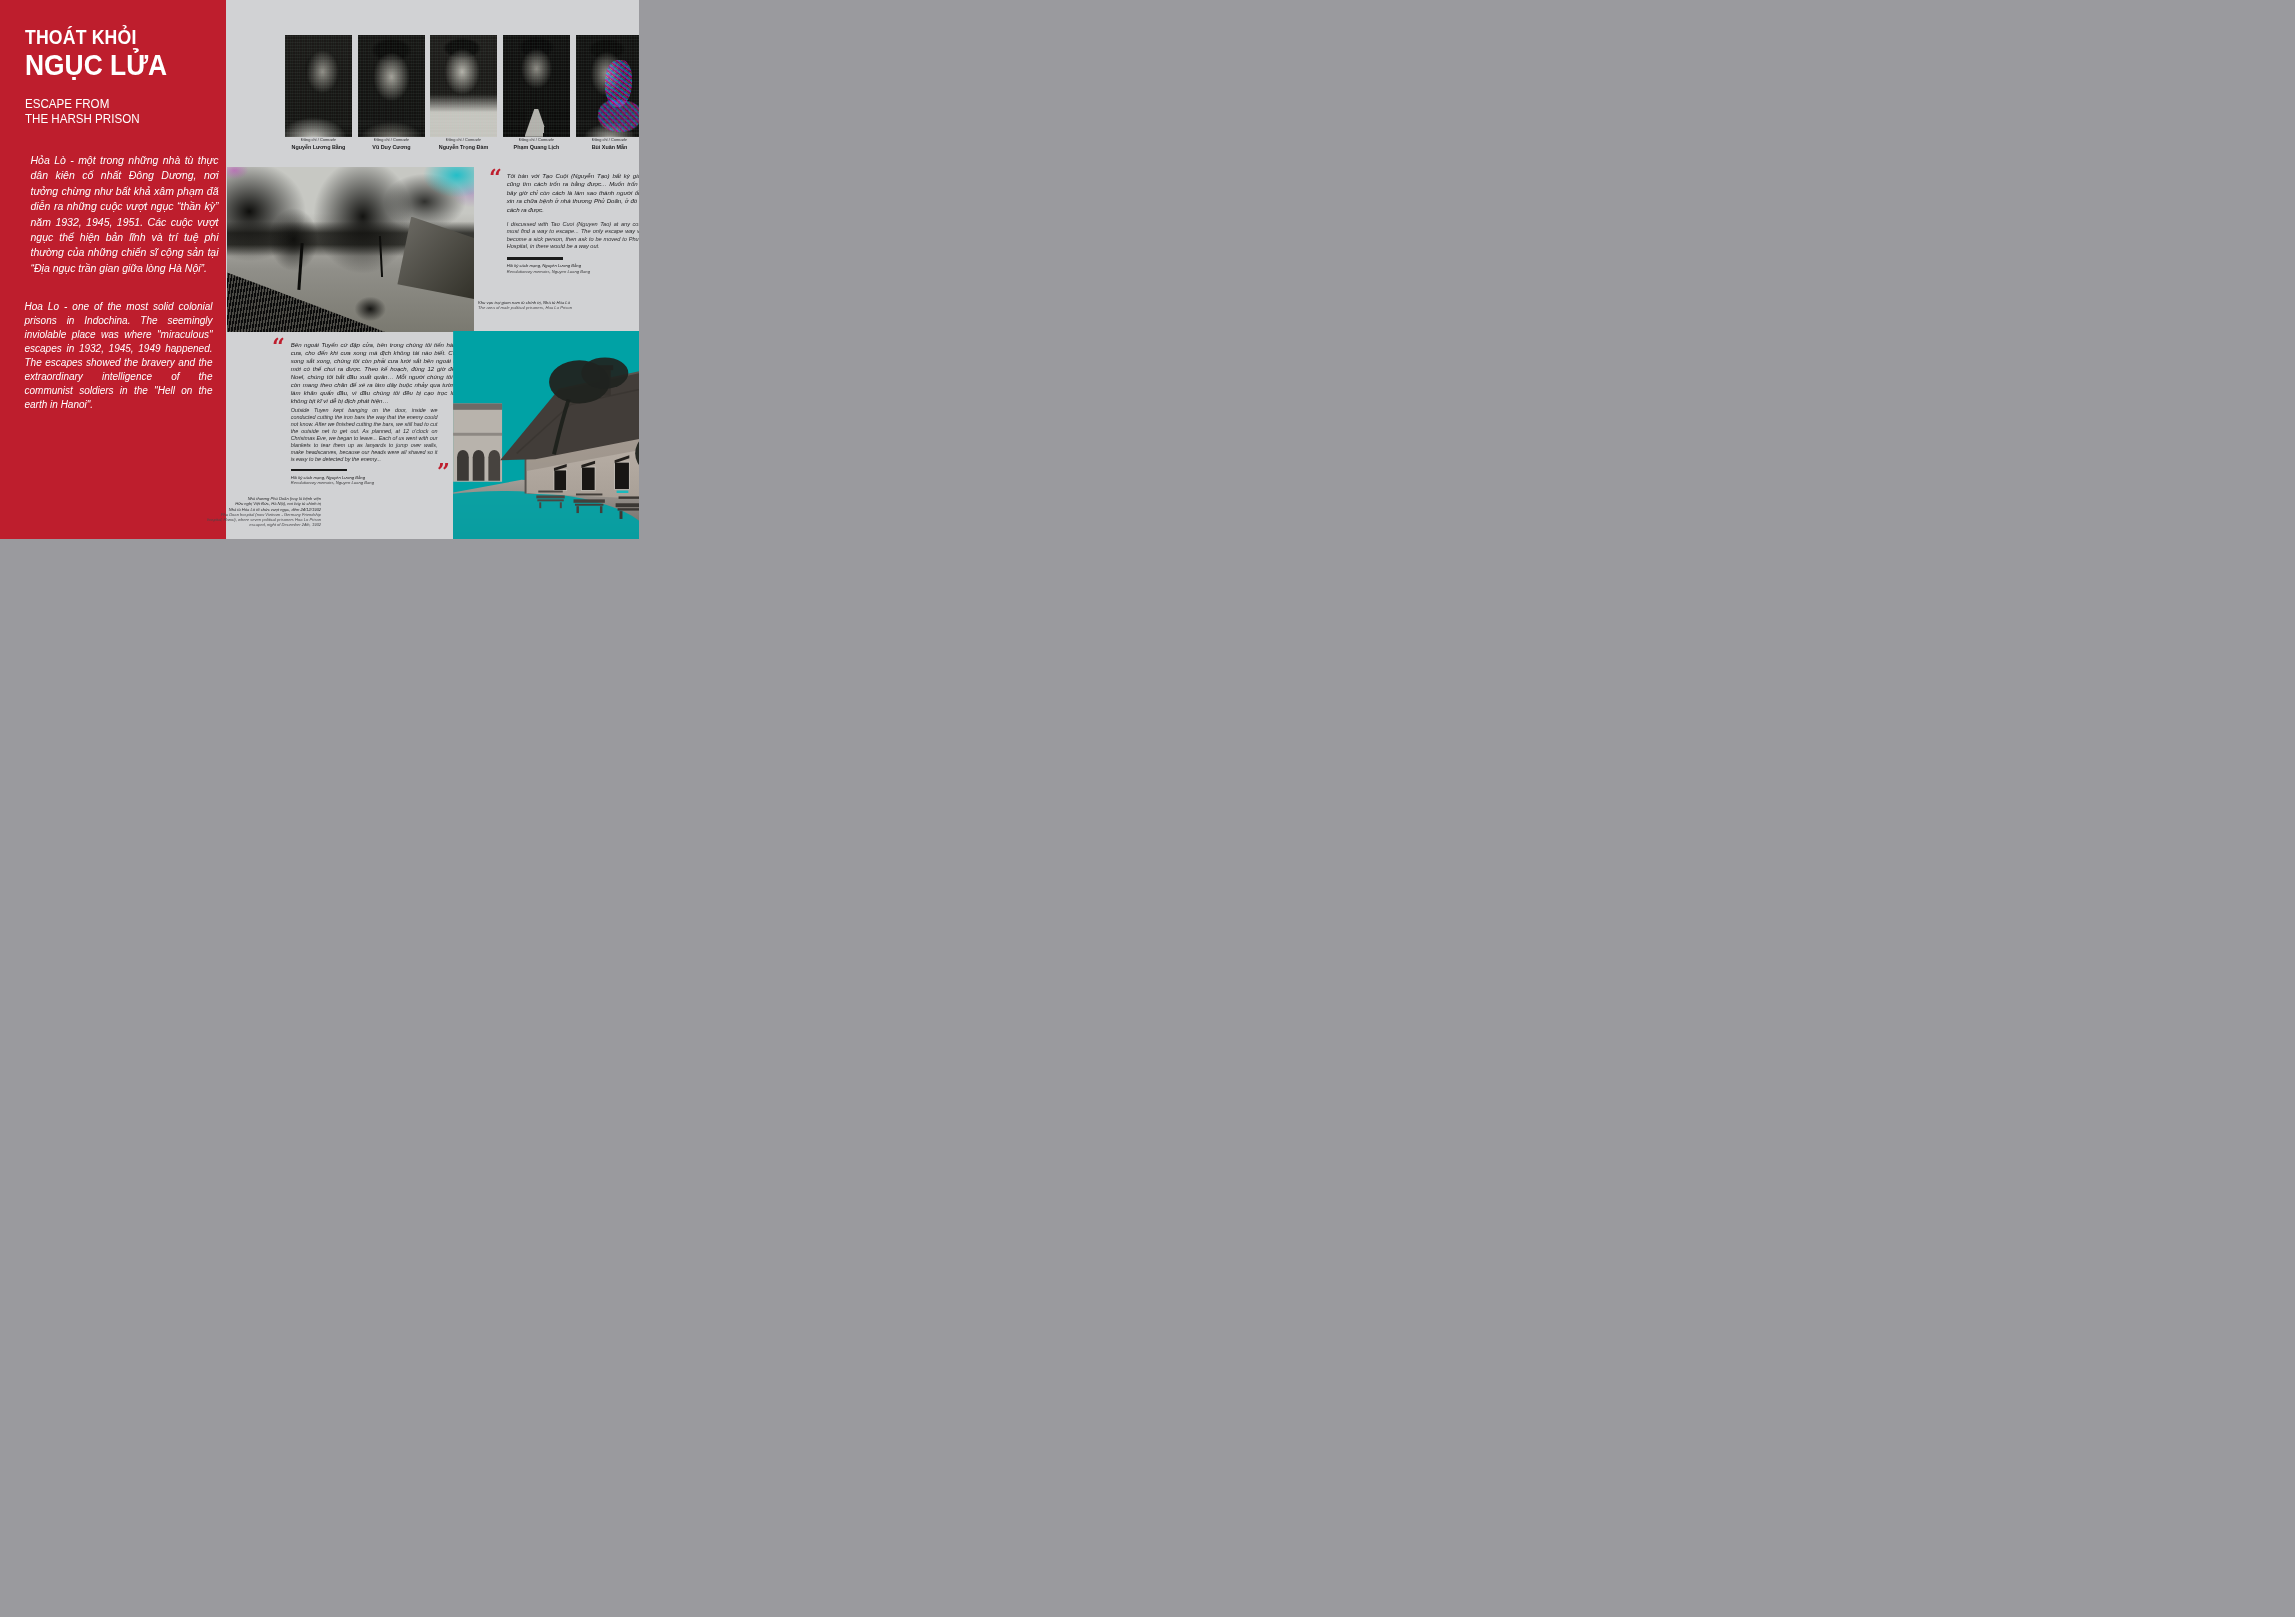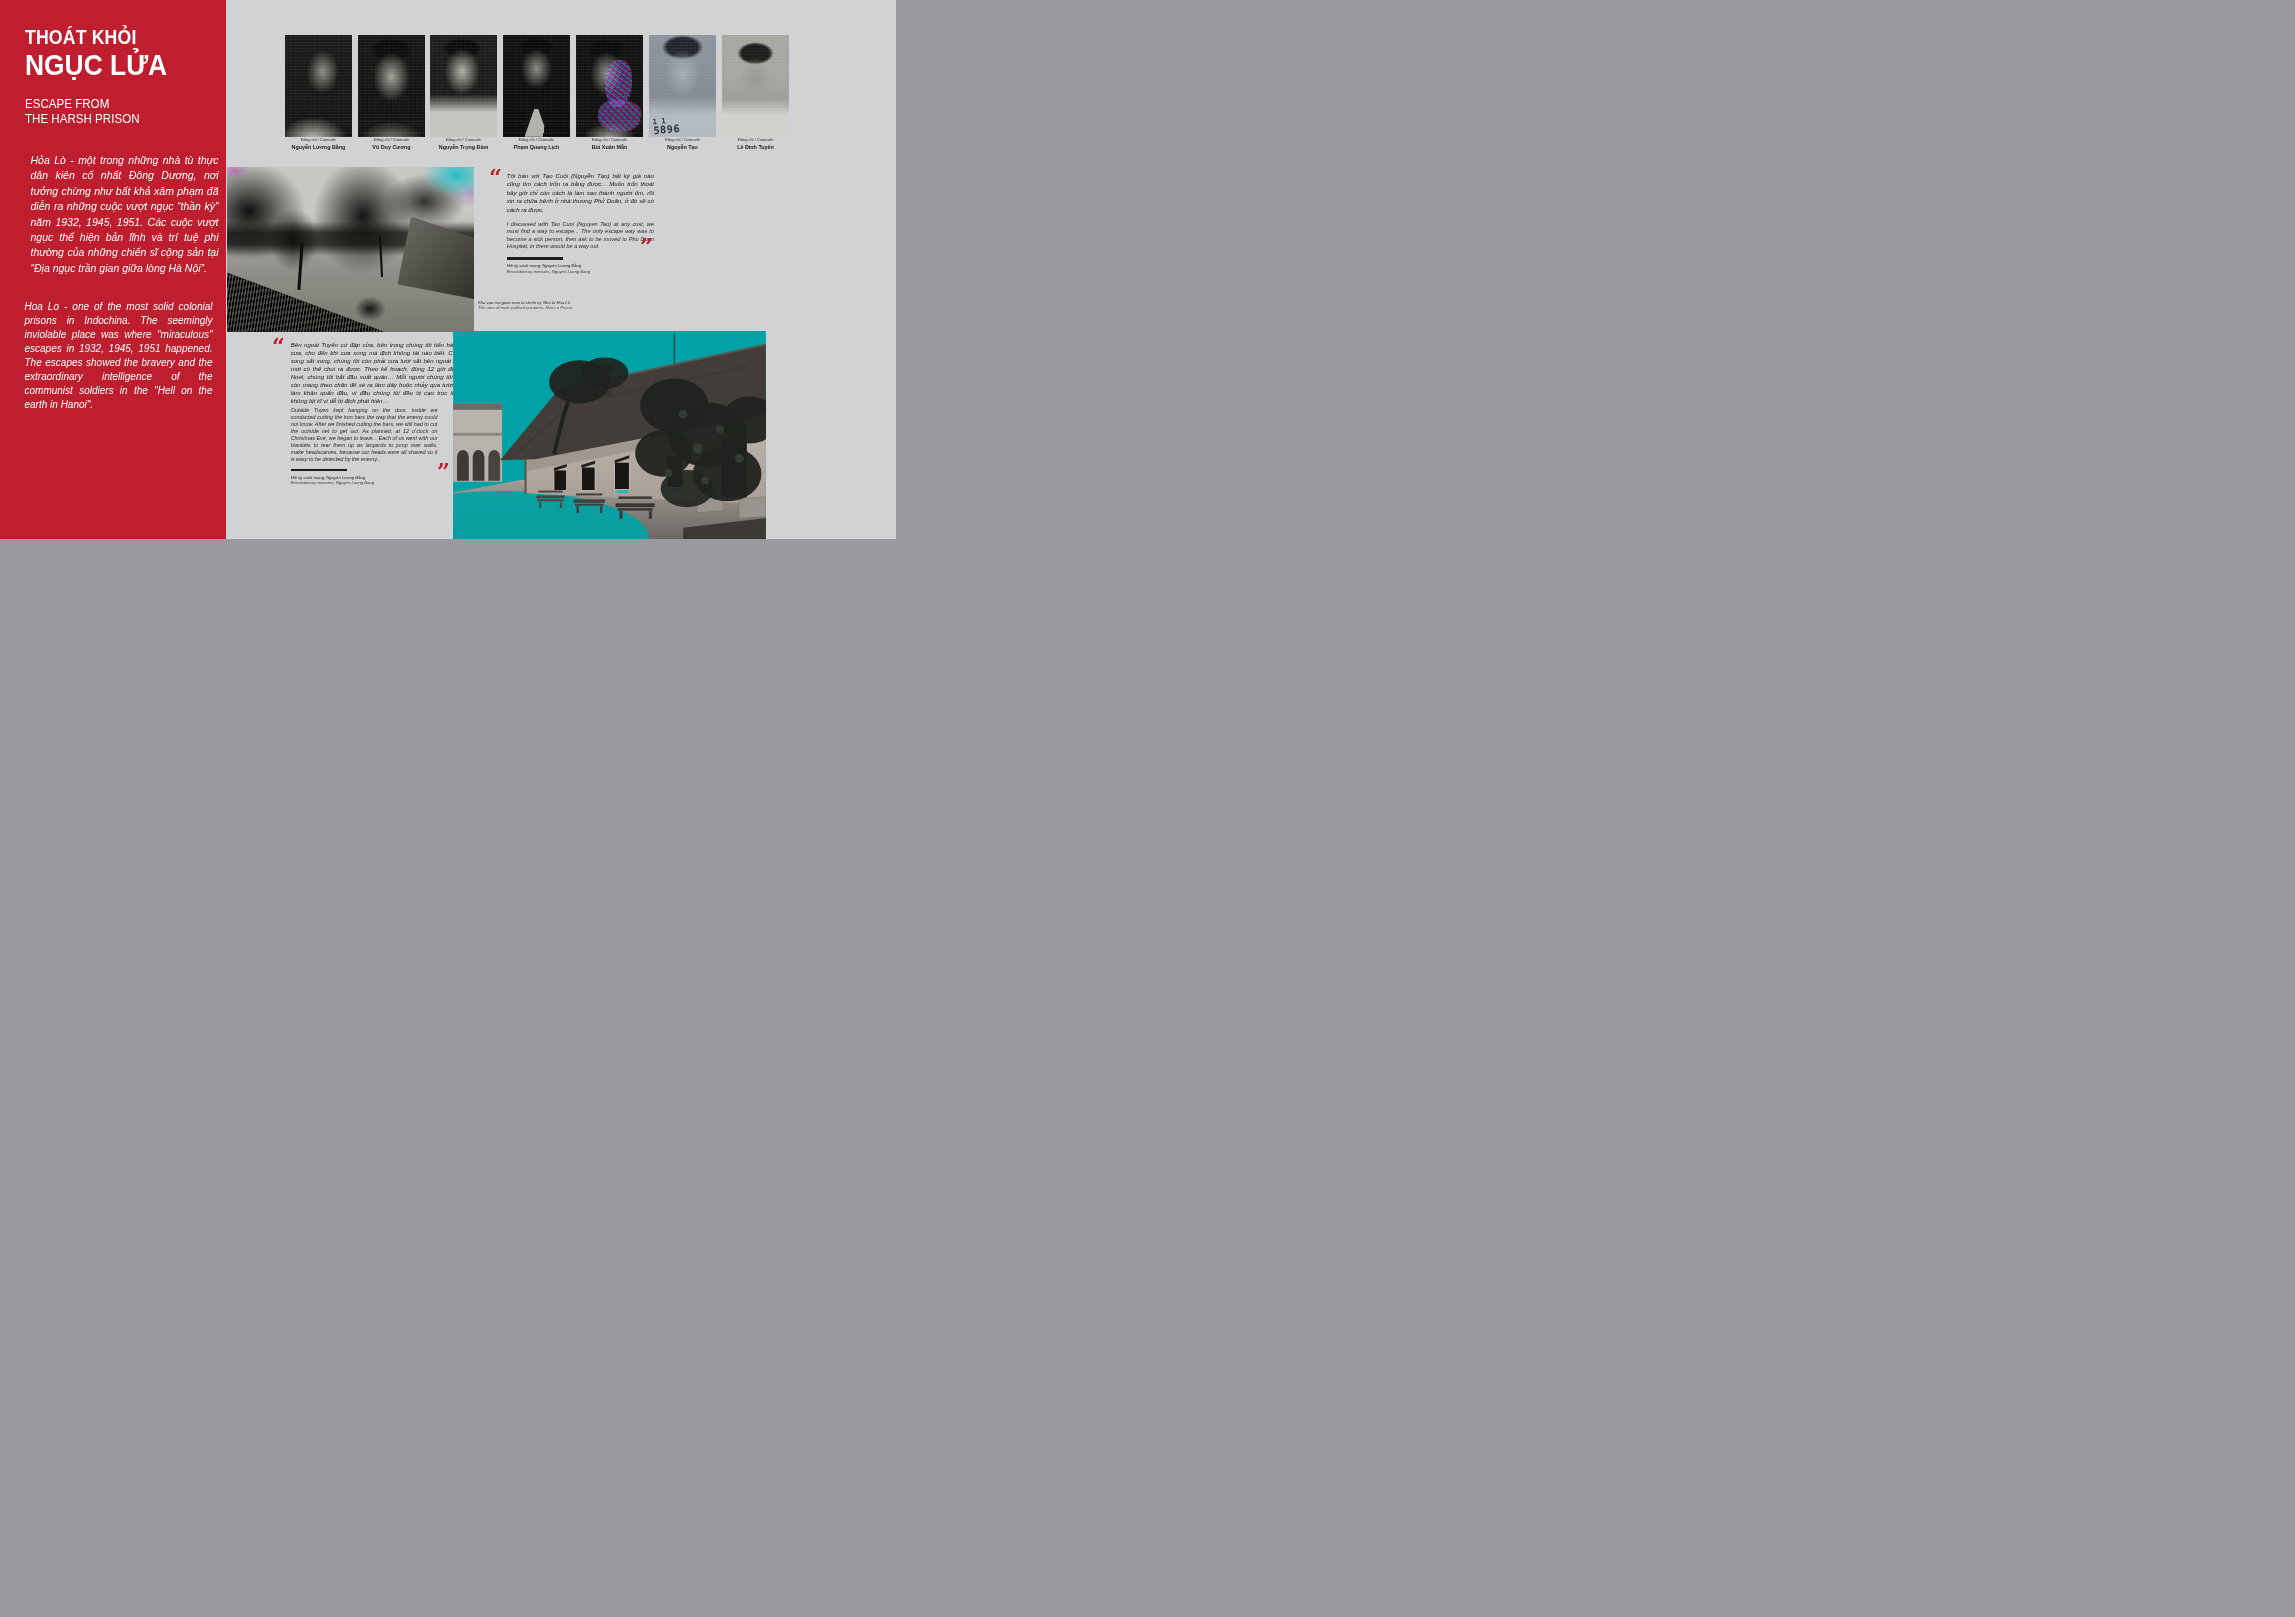--- a/index.html
+++ b/index.html
@@ -1,16 +1,16 @@
 <!DOCTYPE html>
 <html style="font-size:7.8px"><head>
 <meta charset="utf-8">
 <style>
   html,body{margin:0;padding:0;background:#9a9a9e;}
-  .poster{position:relative;width:896px;height:539px;background:#D1D2D4;overflow:hidden;
+  .poster{position:relative;width:639px;height:539px;background:#D1D2D4;overflow:hidden;
           font-family:"Liberation Sans","DejaVu Sans",sans-serif;color:#231F20;}
 
   
   .sidebar{position:absolute;left:0;top:0;width:226px;height:539px;background:#BE1E2D;color:#fff;}
   .t1{position:absolute;left:24.5px;top:26.4px;margin:0;font-size:19.6px;font-weight:bold;
       transform:scaleX(.9);transform-origin:left top;white-space:nowrap;letter-spacing:0.2px;}
   .t2{position:absolute;left:24.5px;top:48px;margin:0;font-size:30px;font-weight:bold;
       transform:scaleX(.88);transform-origin:left top;white-space:nowrap;}
   .ten{position:absolute;left:24.5px;top:97px;font-size:12.2px;line-height:14.7px;font-weight:normal;
       transform:scaleX(.95);transform-origin:left top;}
@@ -132,21 +132,21 @@
 <div class="poster">
 
   <aside class="sidebar">
     <h1 class="t1">THOÁT KHỎI</h1>
     <h1 class="t2">NGỤC LỬA</h1>
     <div class="ten">
       <div>ESCAPE FROM</div>
       <div>THE HARSH PRISON</div>
     </div>
     <p class="pvi">Hỏa Lò - một trong những nhà tù thực dân kiên cố nhất Đông Dương, nơi tưởng chừng như bất khả xâm phạm đã diễn ra những cuộc vượt ngục “thần kỳ” năm 1932, 1945, 1951. Các cuộc vượt ngục thể hiện bản lĩnh và trí tuệ phi thường của những chiến sĩ cộng sản tại “Địa ngục trần gian giữa lòng Hà Nội”.</p>
-    <p class="pen">Hoa Lo - one of the most solid colonial prisons in Indochina. The seemingly inviolable place was where "miraculous" escapes in 1932, 1945, 1951 happened. The escapes showed the bravery and the extraordinary intelligence of the communist soldiers in the  "Hell on the earth in Hanoi".</p>
+    <p class="pen">Hoa Lo - one of the most solid colonial prisons in Indochina. The seemingly inviolable place was where "miraculous" escapes in 1932, 1945, 1949 happened. The escapes showed the bravery and the extraordinary intelligence of the communist soldiers in the  "Hell on the earth in Hanoi".</p>
   </aside>
 
   <figure class="fig f1">
     <div class="photo ph1"></div>
     <figcaption class="pcap">
       <div class="plabel"><span>Đồng chí /</span> <span class="cmr">Comrade</span></div>
       <div class="pname">Nguyễn Lương Bằng</div>
     </figcaption>
   </figure>
   <figure class="fig f2">

